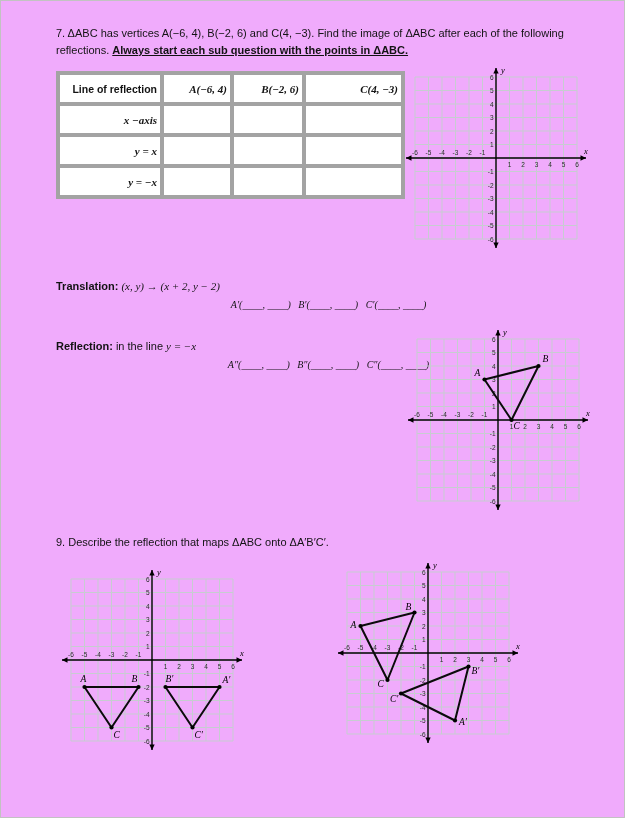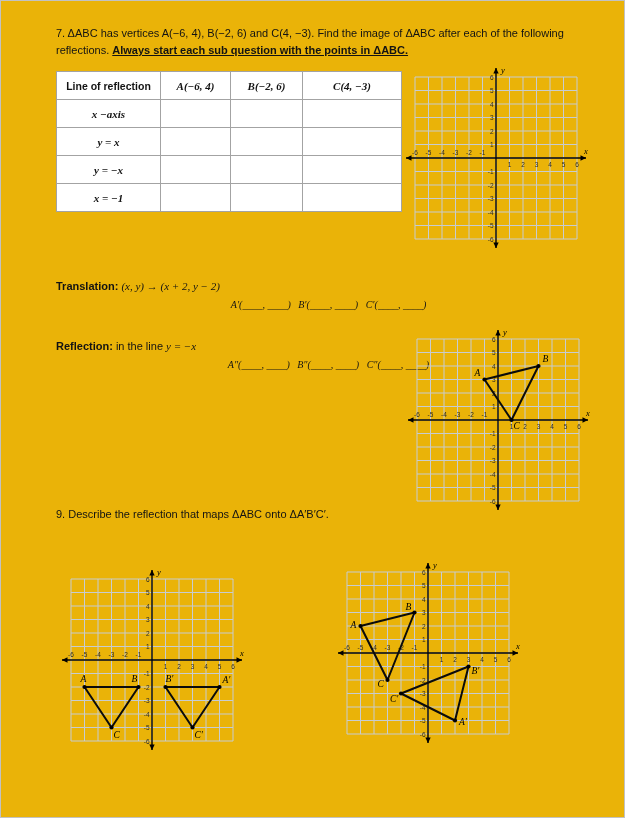--- a/index.html
+++ b/index.html
@@ -1,44 +1,44 @@
 <!DOCTYPE html>
 <html><head>
 <meta charset="utf-8">
 <style>
   html,body{margin:0;padding:0;background:#e8e8e8;}
   .page{
     position:relative;width:625px;height:818px;margin:0 auto;
-    background:#eab308;border:1px solid #c2c2c2;box-sizing:border-box;
+    background:#f0abfc;border:1px solid #c2c2c2;box-sizing:border-box;
     font-family:"Liberation Sans",sans-serif;color:#131313;overflow:hidden;
   }
   .qtext{font-size:11px;line-height:1.5;margin:0;}
   .bu{font-weight:bold;text-decoration:underline;}
   .math{font-family:"Liberation Serif",serif;font-style:italic;text-align:center;}
   .q7-text{position:absolute;left:55px;top:24px;width:528px;}
   .ref-table{
     position:absolute;left:55px;top:70px;border-collapse:collapse;
     table-layout:fixed;width:345px;font-size:11px;background:#fff;
   }
-  .ref-table th,.ref-table td{border:1px solid #a3a3a3;text-align:center;vertical-align:middle;padding:0 3px;}
+  .ref-table th,.ref-table td{border:4px solid #a3a3a3;text-align:right;vertical-align:middle;padding:0 3px;}
   .ref-table thead th{height:27px;}
   .ref-table tbody th,.ref-table tbody td{height:27px;}
   .plain-head{font-weight:700;font-size:10.5px;font-family:"Liberation Sans",sans-serif;}
   .math-head{font-family:"Liberation Serif",serif;font-style:italic;font-weight:700;font-size:11px;margin-top:44px;}
   .row-label{font-family:"Liberation Serif",serif;font-style:italic;font-weight:700;font-size:11px;}
   .grid{position:absolute;}
   .q7-grid{left:394px;top:56px;}
   .q8-block{position:absolute;left:55px;top:279px;width:545px;}
   .q8-block .qtext{width:545px;margin-bottom:7px;}
   .rule-line{font-size:11px;margin:0 0 0 0;}
   .rule-line b{font-size:11px;}
   .ans{font-size:10px;white-space:pre-wrap;margin:7px 0 0 0;}
   .refl{margin-top:30px;}
   .q8-grid{left:396px;top:318px;}
-  .q9-text{position:absolute;left:55px;top:505px;width:450px;}
+  .q9-text{position:absolute;left:55px;top:533px;width:450px;}
   .q9-grid-left{left:50px;top:558px;}
   .q9-grid-right{left:326px;top:551px;}
   
   .gl{stroke:#c7ccd1;stroke-width:1;}
   .ax{stroke:#000;stroke-width:1.4;}
   .ah{fill:#000;}
   .tk{font-family:"Liberation Sans",sans-serif;font-size:6.5px;fill:#2a2a2a;}
   .axl{font-family:"Liberation Serif",serif;font-style:italic;font-size:8.5px;fill:#000;}
   .tri{fill:none;stroke:#0b0b0b;stroke-width:2;stroke-linejoin:round;}
   .vd{fill:#000;}
@@ -74,26 +74,20 @@
           <td></td>
         </tr>
         <tr>
           <th class="row-label">y = x</th>
           <td></td>
           <td></td>
           <td></td>
         </tr>
         <tr>
           <th class="row-label">y = −x</th>
-          <td></td>
-          <td></td>
-          <td></td>
-        </tr>
-        <tr>
-          <th class="row-label">x = −1</th>
           <td></td>
           <td></td>
           <td></td>
         </tr>
       </tbody>
   </table>
 
   <div class="grid q7-grid"><svg xmlns="http://www.w3.org/2000/svg" width="202" height="202">
         <line class="gl" x1="20" y1="20" x2="20" y2="182"></line>
         <line class="gl" x1="20" y1="182" x2="182" y2="182"></line>

